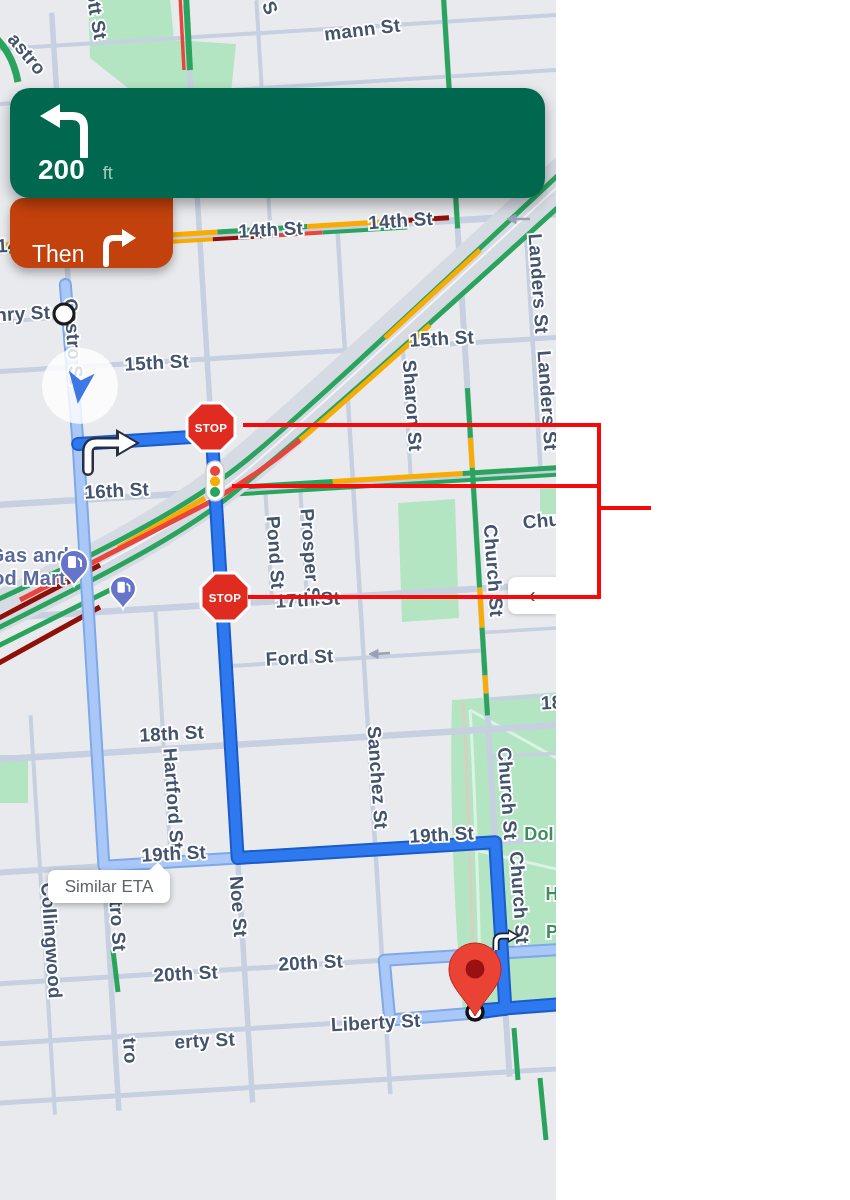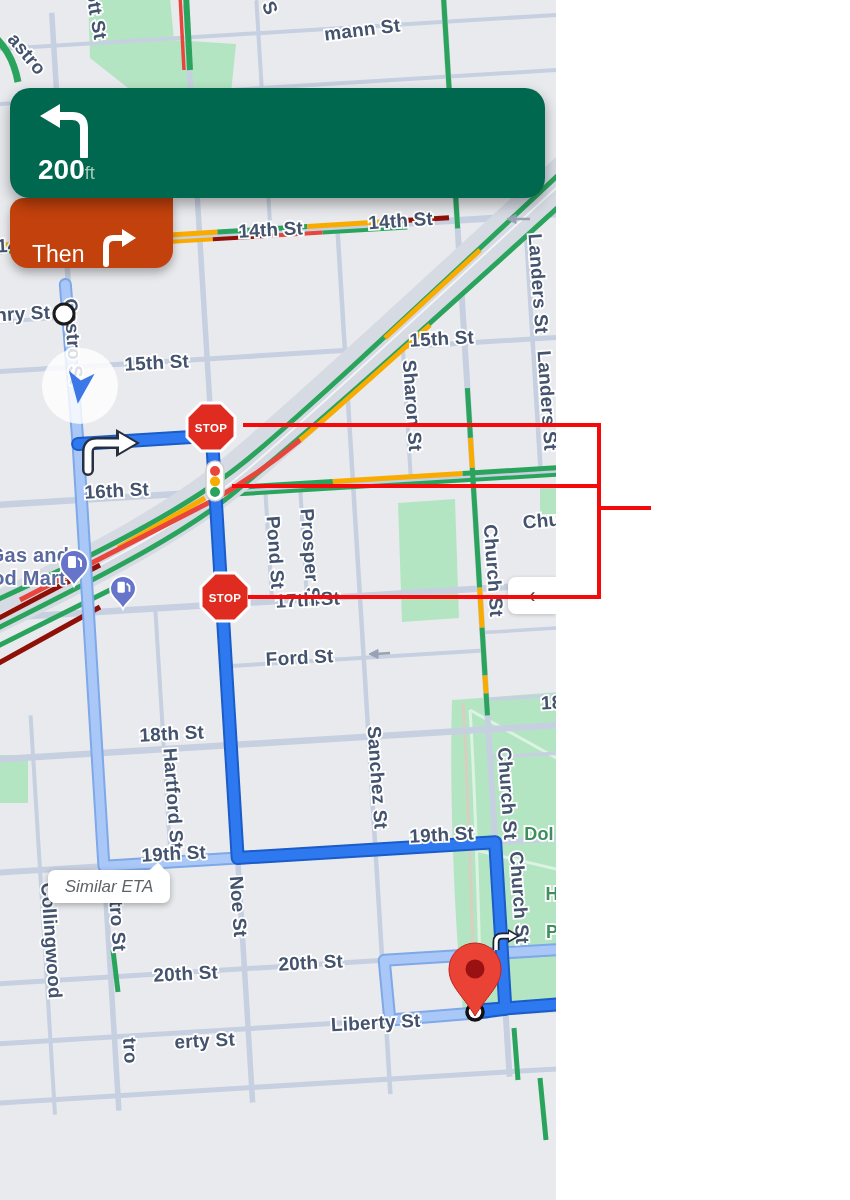--- a/index.html
+++ b/index.html
@@ -14,26 +14,26 @@
   
   .statusbar{position:absolute;left:0;top:0;width:556px;height:60px;z-index:30;}
   .time{position:absolute;left:56px;top:22px;font-size:19px;font-weight:700;color:#000;}
   .island{position:absolute;left:183px;top:13px;width:147px;height:45px;border-radius:23px;background:#000;}
   .statusicons{position:absolute;left:398px;top:24px;display:flex;gap:8px;align-items:center;}
 
   
   .banner{position:absolute;left:10px;top:88px;width:535px;height:110px;background:#00684F;border-radius:20px;box-shadow:0 6px 14px rgba(0,0,0,.35);z-index:20;}
   .banner .instruction{position:absolute;left:108px;top:34px;font-size:34px;color:#fff;font-weight:400;}
   .banner .dist{position:absolute;left:28px;top:66px;color:#fff;font-size:28px;font-weight:700;}
-  .banner .dist .unit{font-size:18px;font-weight:400;color:#A9CCBF;}
+  .banner .dist .unit{font-size:18px;font-weight:400;color:#A9CCBF;margin-left:18px;}
   .thenchip{position:absolute;left:10px;top:198px;width:163px;height:70px;background:#c2410c;border-radius:0 0 18px 18px;border-radius:14px 0 18px 18px;box-shadow:0 5px 10px rgba(0,0,0,.3);z-index:19;display:flex;align-items:flex-end;}
   .thenchip .thenlabel{color:#fff;font-size:23px;margin-left:22px;}
 
   
-  .similar{position:absolute;left:48px;top:870px;width:122px;height:33px;background:#fff;border-radius:7px;box-shadow:0 2px 6px rgba(0,0,0,.3);z-index:15;display:flex;align-items:center;justify-content:center;font-size:17px;color:#5F6368;font-style:italic;}
+  .similar{position:absolute;left:48px;top:870px;width:122px;height:33px;background:#fff;border-radius:7px;box-shadow:0 2px 6px rgba(0,0,0,.3);z-index:15;display:flex;align-items:center;justify-content:center;font-size:17px;color:#5F6368;}
   .similar .tail{position:absolute;right:6px;top:-5px;width:13px;height:13px;background:#fff;transform:rotate(48deg);border-radius:2px;}
   .recenter{position:absolute;left:20px;top:985px;width:202px;height:57px;background:#fff;border-radius:29px;box-shadow:0 3px 10px rgba(0,0,0,.3);z-index:15;display:flex;align-items:center;}
   .recenter .rlabel{color:#1A73E8;font-size:21px;font-weight:700;letter-spacing:.4px;margin-left:14px;}
   .etacard{position:absolute;left:12px;top:1068px;width:528px;height:132px;background:#fff;border-radius:26px 26px 0 0;box-shadow:0 -3px 14px rgba(0,0,0,.18);z-index:25;}
   .etacard .duration{position:absolute;left:36px;top:18px;font-size:31px;font-weight:700;color:#1E8E3E;}
   .etacard .details{position:absolute;left:36px;top:60px;font-size:22px;color:#5F6368;}
   .homebar{position:absolute;left:186px;top:117px;width:185px;height:7px;border-radius:4px;background:#3A4043;}
   .sidetab{position:absolute;left:508px;top:577px;width:48px;height:37px;background:#fff;border-radius:8px 0 0 8px;box-shadow:0 1px 4px rgba(0,0,0,.2);z-index:14;display:flex;align-items:center;justify-content:center;color:#4a4a4a;font-size:22px;}
 
   

